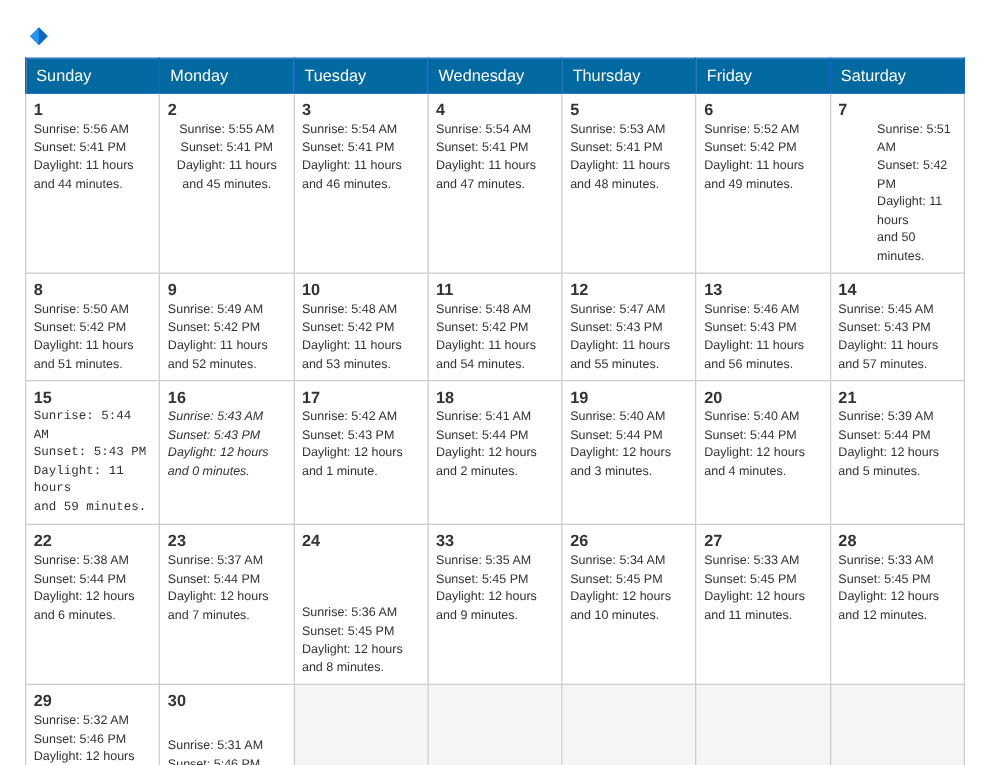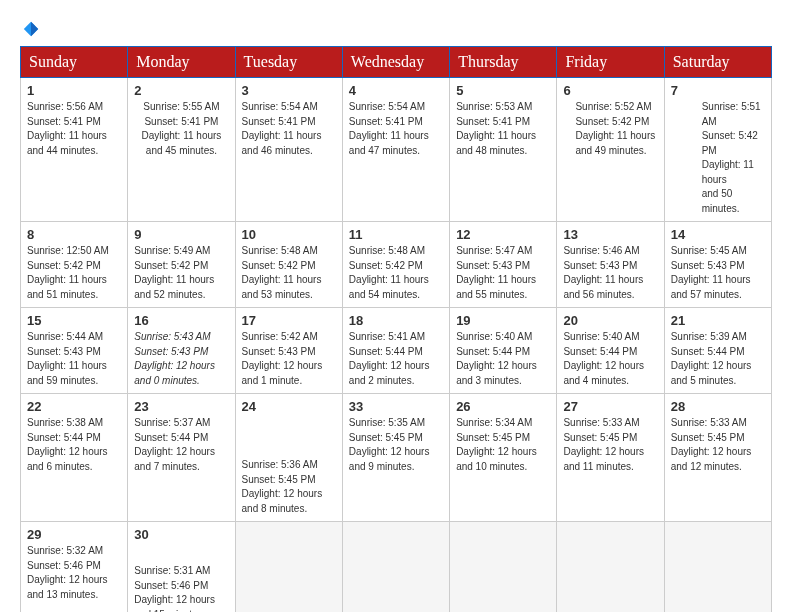--- a/index.html
+++ b/index.html
@@ -48,28 +48,27 @@
       font-size: 14px;
       color: #555;
       margin-top: 2px;
     }
     .calendar {
       width: 100%;
       border-collapse: collapse;
       margin-top: 8px;
     }
     .calendar th {
-      background-color: #b91c1c;
+      background-color: #0369a1;
       color: #fff;
       text-align: left;
       padding: 6px 8px;
-      font-size: 16px;
+      font-size: 13px;
       font-weight: normal;
       border: 1px solid #1565C0;
-      font-family: Liberation Serif, serif;
     }
     .calendar td {
       border: 1px solid #ccc;
       vertical-align: top;
       padding: 5px 6px;
       font-size: 10px;
       color: #333;
       height: 80px;
       width: calc(100% / 7);
       background: #fff;
@@ -152,37 +151,37 @@
         </td>
         <td>
           <span class="day-num">5</span>
           <div class="day-info" style="white-space: pre-line;">Sunrise: 5:53 AM
 Sunset: 5:41 PM
 Daylight: 11 hours
 and 48 minutes.</div>
         </td>
         <td>
           <span class="day-num">6</span>
-          <div class="day-info" style="white-space: pre-line; margin-left: 12px;">Sunrise: 5:52 AM
+          <div class="day-info" style="white-space: pre-line;">Sunrise: 5:52 AM
 Sunset: 5:42 PM
 Daylight: 11 hours
 and 49 minutes.</div>
         </td>
         <td>
           <span class="day-num">7</span>
           <div class="day-info" style="white-space: pre-line; margin-left: 31px;">Sunrise: 5:51 AM
 Sunset: 5:42 PM
 Daylight: 11 hours
 and 50 minutes.</div>
         </td>
       </tr>
       <tr>
         <td>
           <span class="day-num">8</span>
-          <div class="day-info" style="white-space: pre-line;">Sunrise: 12:50 AM
+          <div class="day-info" style="white-space: pre-line;">Sunrise: 5:50 AM
 Sunset: 5:42 PM
 Daylight: 11 hours
 and 51 minutes.</div>
         </td>
         <td>
           <span class="day-num">9</span>
           <div class="day-info" style="white-space: pre-line;">Sunrise: 5:49 AM
 Sunset: 5:42 PM
 Daylight: 11 hours
 and 52 minutes.</div>
@@ -219,21 +218,21 @@
           <span class="day-num">14</span>
           <div class="day-info" style="white-space: pre-line;">Sunrise: 5:45 AM
 Sunset: 5:43 PM
 Daylight: 11 hours
 and 57 minutes.</div>
         </td>
       </tr>
       <tr>
         <td>
           <span class="day-num">15</span>
-          <div class="day-info" style="white-space: pre-line;">Sunrise: 5:44 AM
+          <div class="day-info" style="white-space: pre-line; font-family: Liberation Mono, monospace;">Sunrise: 5:44 AM
 Sunset: 5:43 PM
 Daylight: 11 hours
 and 59 minutes.</div>
         </td>
         <td>
           <span class="day-num">16</span>
           <div class="day-info" style="white-space: pre-line; font-style: italic;">Sunrise: 5:43 AM
 Sunset: 5:43 PM
 Daylight: 12 hours
 and 0 minutes.</div>

